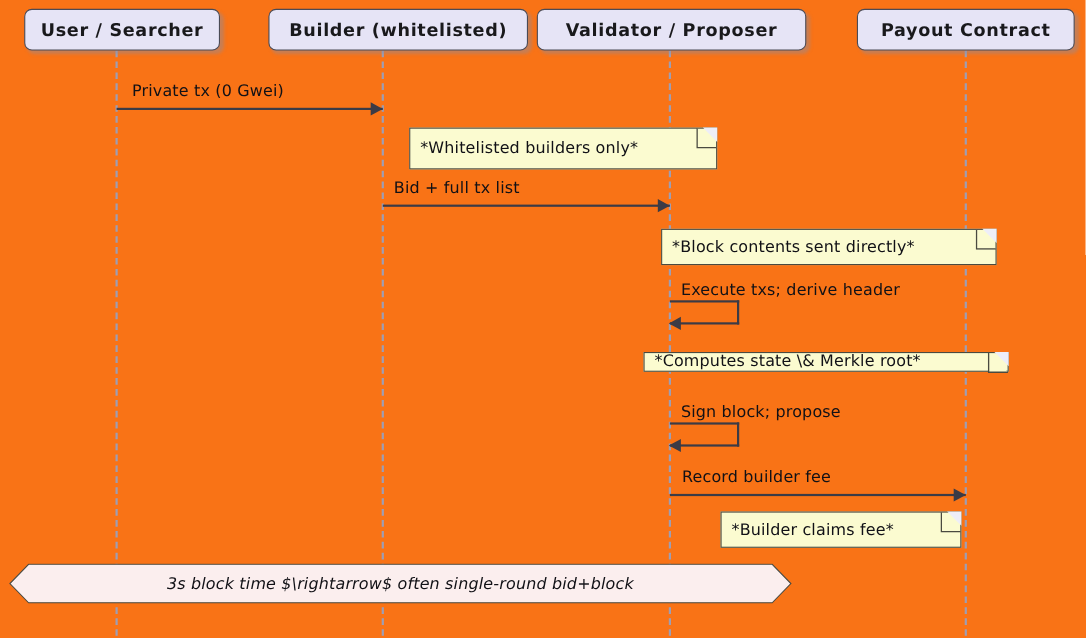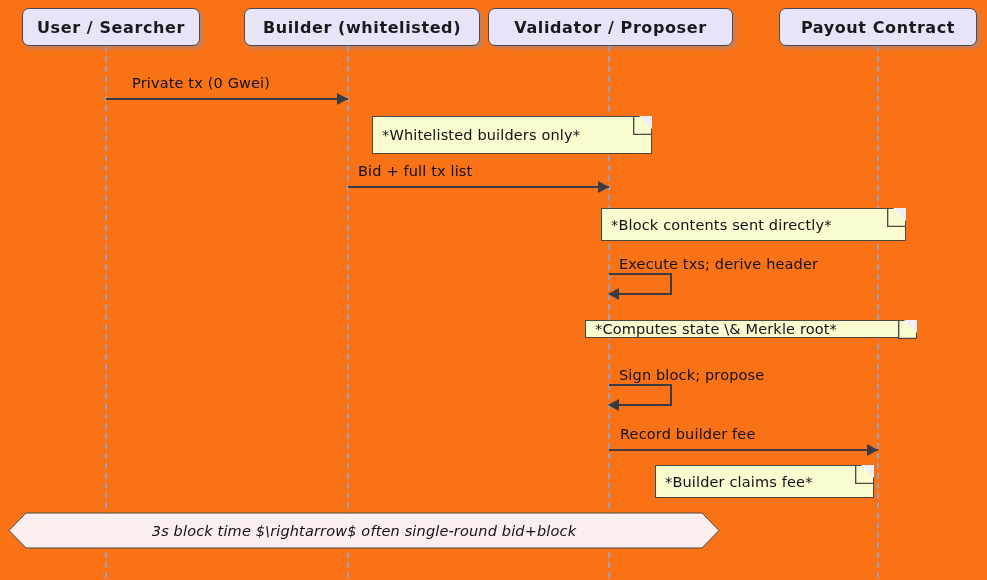--- a/index.html
+++ b/index.html
@@ -151,21 +151,21 @@
         <span>Validator / Proposer</span>
       </div>
       <div class="participant" style="left: 779px; top: 8px; width: 198px; height: 38px;">
         <span>Payout Contract</span>
       </div>
     </div>
 
   <div id="messages">
       <div class="msg-line" style="left: 106px; top: 98px; width: 242px;"></div>
       <div class="msg-head right" style="left: 337px; top: 93px;"></div>
-      <div class="msg-label" style="left: 132px; top: 75px;">Private tx (0 Gwei)</div>
+      <div class="msg-label" style="left: 120px; top: 75px;">Private tx (0 Gwei)</div>
       <div class="msg-line" style="left: 348px; top: 186px; width: 261px;"></div>
       <div class="msg-head right" style="left: 598px; top: 181px;"></div>
       <div class="msg-label" style="left: 358px; top: 163px;">Bid + full tx list</div>
       <div class="selfloop" style="left: 609px; top: 273px; width: 63px; height: 22px;"></div>
       <div class="msg-head left" style="left: 608px; top: 288px;"></div>
       <div class="msg-label" style="left: 619px; top: 256px;">Execute txs; derive header</div>
       <div class="selfloop" style="left: 609px; top: 384px; width: 63px; height: 22px;"></div>
       <div class="msg-head left" style="left: 608px; top: 399px;"></div>
       <div class="msg-label" style="left: 619px; top: 367px;">Sign block; propose</div>
       <div class="msg-line" style="left: 609px; top: 449px; width: 269px;"></div>

